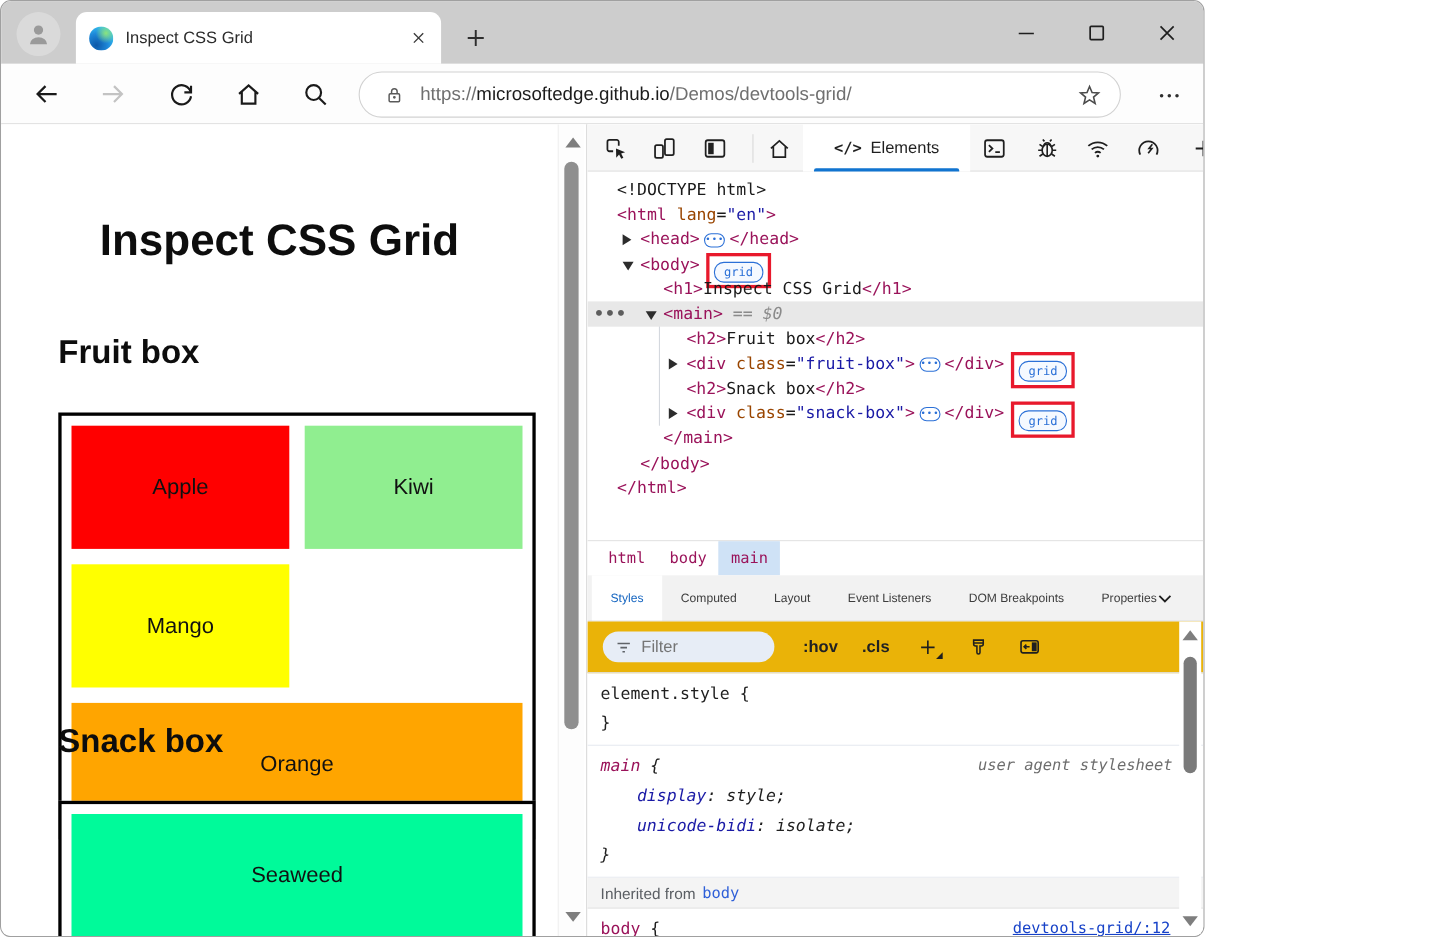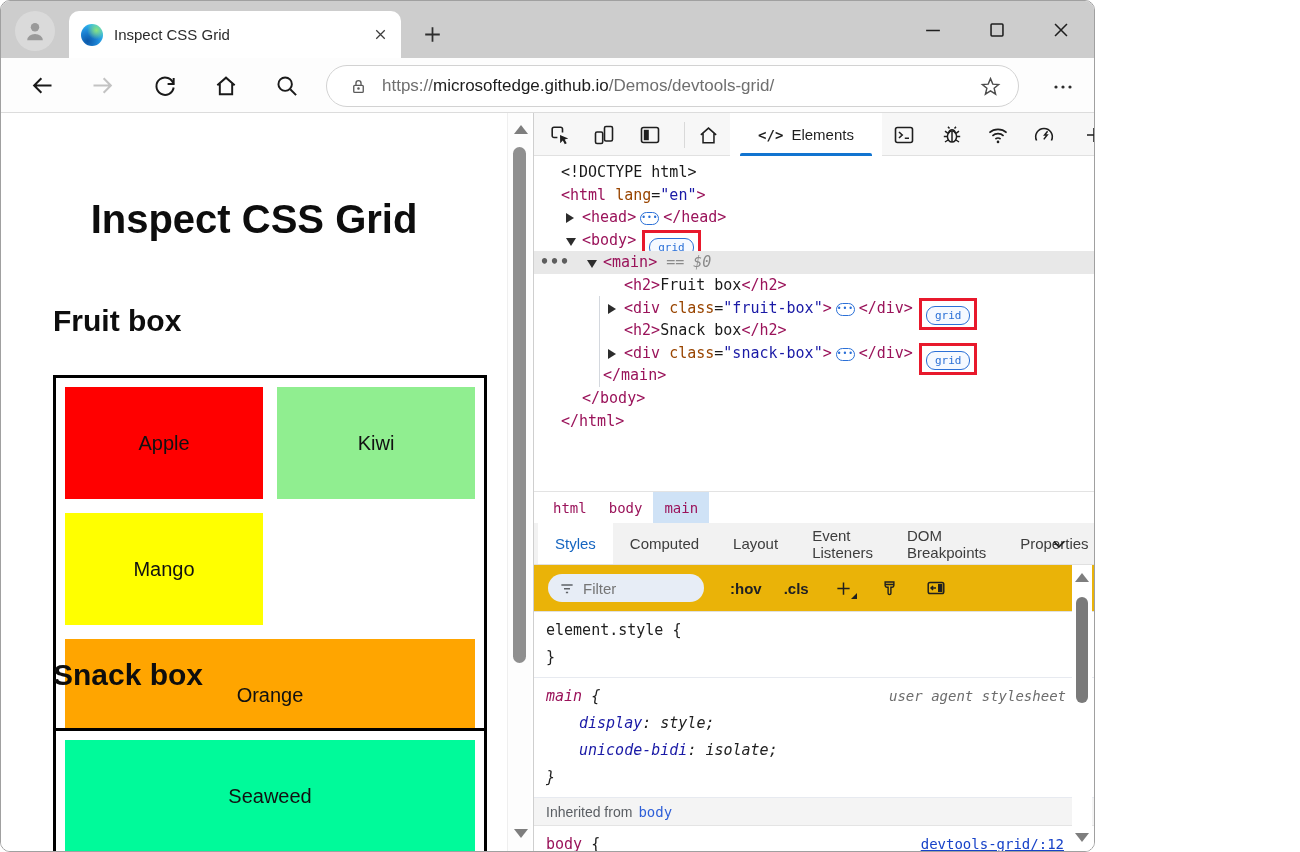--- a/index.html
+++ b/index.html
@@ -90,21 +90,21 @@
 
   
   .crumbs { height:32px; border-top:1px solid #e3e3e3; display:flex; align-items:stretch; padding-left:8px; }
   .crumb { display:flex; align-items:center; padding:0 11px; font-family:"DejaVu Sans Mono",monospace;
            font-size:14px; color:#9a135a; }
   .crumb.active { background:#cfe2f6; }
 
   
   .side-tabs { height:42px; background:#f2f2f2; border-bottom:1px solid #e0e0e0; display:flex;
                align-items:stretch; padding-left:4px; position:relative; }
-  .side-tab { display:flex; align-items:center; padding:0 17px; font-size:15px; color:#3d3d3d; }
+  .side-tab { display:flex; align-items:center; padding:0 17px; font-size:11px; color:#3d3d3d; }
   .side-tab.active { background:#fff; color:#1565c0; }
   .tabs-chevron { position:absolute; right:24px; top:10px; width:22px; height:22px; color:#1f1f1f; }
 
   
   .filter-bar { height:47px; background:#eab308; border-bottom:1px solid #e0e0e0; display:flex;
                 align-items:center; position:relative; }
   .filter-pill { margin-left:14px; width:156px; height:28px; border-radius:14px; background:#e7edf6;
                  display:flex; align-items:center; padding:0 10px; gap:7px; }
   .filter-pill input { border:none; outline:none; background:transparent; width:110px;
                        font-size:15px; color:#5f6368; font-family:"Liberation Sans",sans-serif; }
@@ -333,20 +333,21 @@
             </svg>
         </span>
       </div>
 
       <div class="dom-tree" id="dom-tree">
         <div class="indent-guide" style="top:140px;height:91px;"></div>
       <div class="dom-row" style="padding-left: 27px;"><span class="c-text">&lt;!DOCTYPE html&gt;</span></div>
           <div class="dom-row" style="padding-left: 27px;"><span class="c-tag">&lt;html </span><span class="c-attr">lang</span><span class="c-text">=</span><span class="c-str">"en"</span><span class="c-tag">&gt;</span></div>
           <div class="dom-row" style="padding-left: 48px;"><span class="tri right" style="left: 32px;"></span><span class="c-tag">&lt;head&gt;</span><span class="dots-pill">•••</span><span class="c-tag">&lt;/head&gt;</span></div>
           <div class="dom-row" style="padding-left: 48px;"><span class="tri down" style="left: 32px;"></span><span class="c-tag">&lt;body&gt;</span><span class="red-box"><span class="grid-badge">grid</span></span></div>
+          <div class="dom-row" style="padding-left: 69px;"><span class="c-tag">&lt;h1&gt;</span><span class="c-text">Inspect CSS Grid</span><span class="c-tag">&lt;/h1&gt;</span></div>
           <div class="dom-row selected" style="padding-left: 69px;"><span class="gutter-dots">•••</span><span class="tri down" style="left: 53px;"></span><span class="c-tag">&lt;main&gt;</span><span class="c-dim"> == </span><span class="c-dimi">$0</span></div>
           <div class="dom-row" style="padding-left: 90px;"><span class="c-tag">&lt;h2&gt;</span><span class="c-text">Fruit box</span><span class="c-tag">&lt;/h2&gt;</span></div>
           <div class="dom-row" style="padding-left: 90px;"><span class="tri right" style="left: 74px;"></span><span class="c-tag">&lt;div </span><span class="c-attr">class</span><span class="c-text">=</span><span class="c-str">"fruit-box"</span><span class="c-tag">&gt;</span><span class="dots-pill">•••</span><span class="c-tag">&lt;/div&gt;</span><span class="red-box"><span class="grid-badge">grid</span></span></div>
           <div class="dom-row" style="padding-left: 90px;"><span class="c-tag">&lt;h2&gt;</span><span class="c-text">Snack box</span><span class="c-tag">&lt;/h2&gt;</span></div>
           <div class="dom-row" style="padding-left: 90px;"><span class="tri right" style="left: 74px;"></span><span class="c-tag">&lt;div </span><span class="c-attr">class</span><span class="c-text">=</span><span class="c-str">"snack-box"</span><span class="c-tag">&gt;</span><span class="dots-pill">•••</span><span class="c-tag">&lt;/div&gt;</span><span class="red-box"><span class="grid-badge">grid</span></span></div>
           <div class="dom-row" style="padding-left: 69px;"><span class="c-tag">&lt;/main&gt;</span></div>
           <div class="dom-row" style="padding-left: 48px;"><span class="c-tag">&lt;/body&gt;</span></div>
           <div class="dom-row" style="padding-left: 27px;"><span class="c-tag">&lt;/html&gt;</span></div>
         </div>
 

